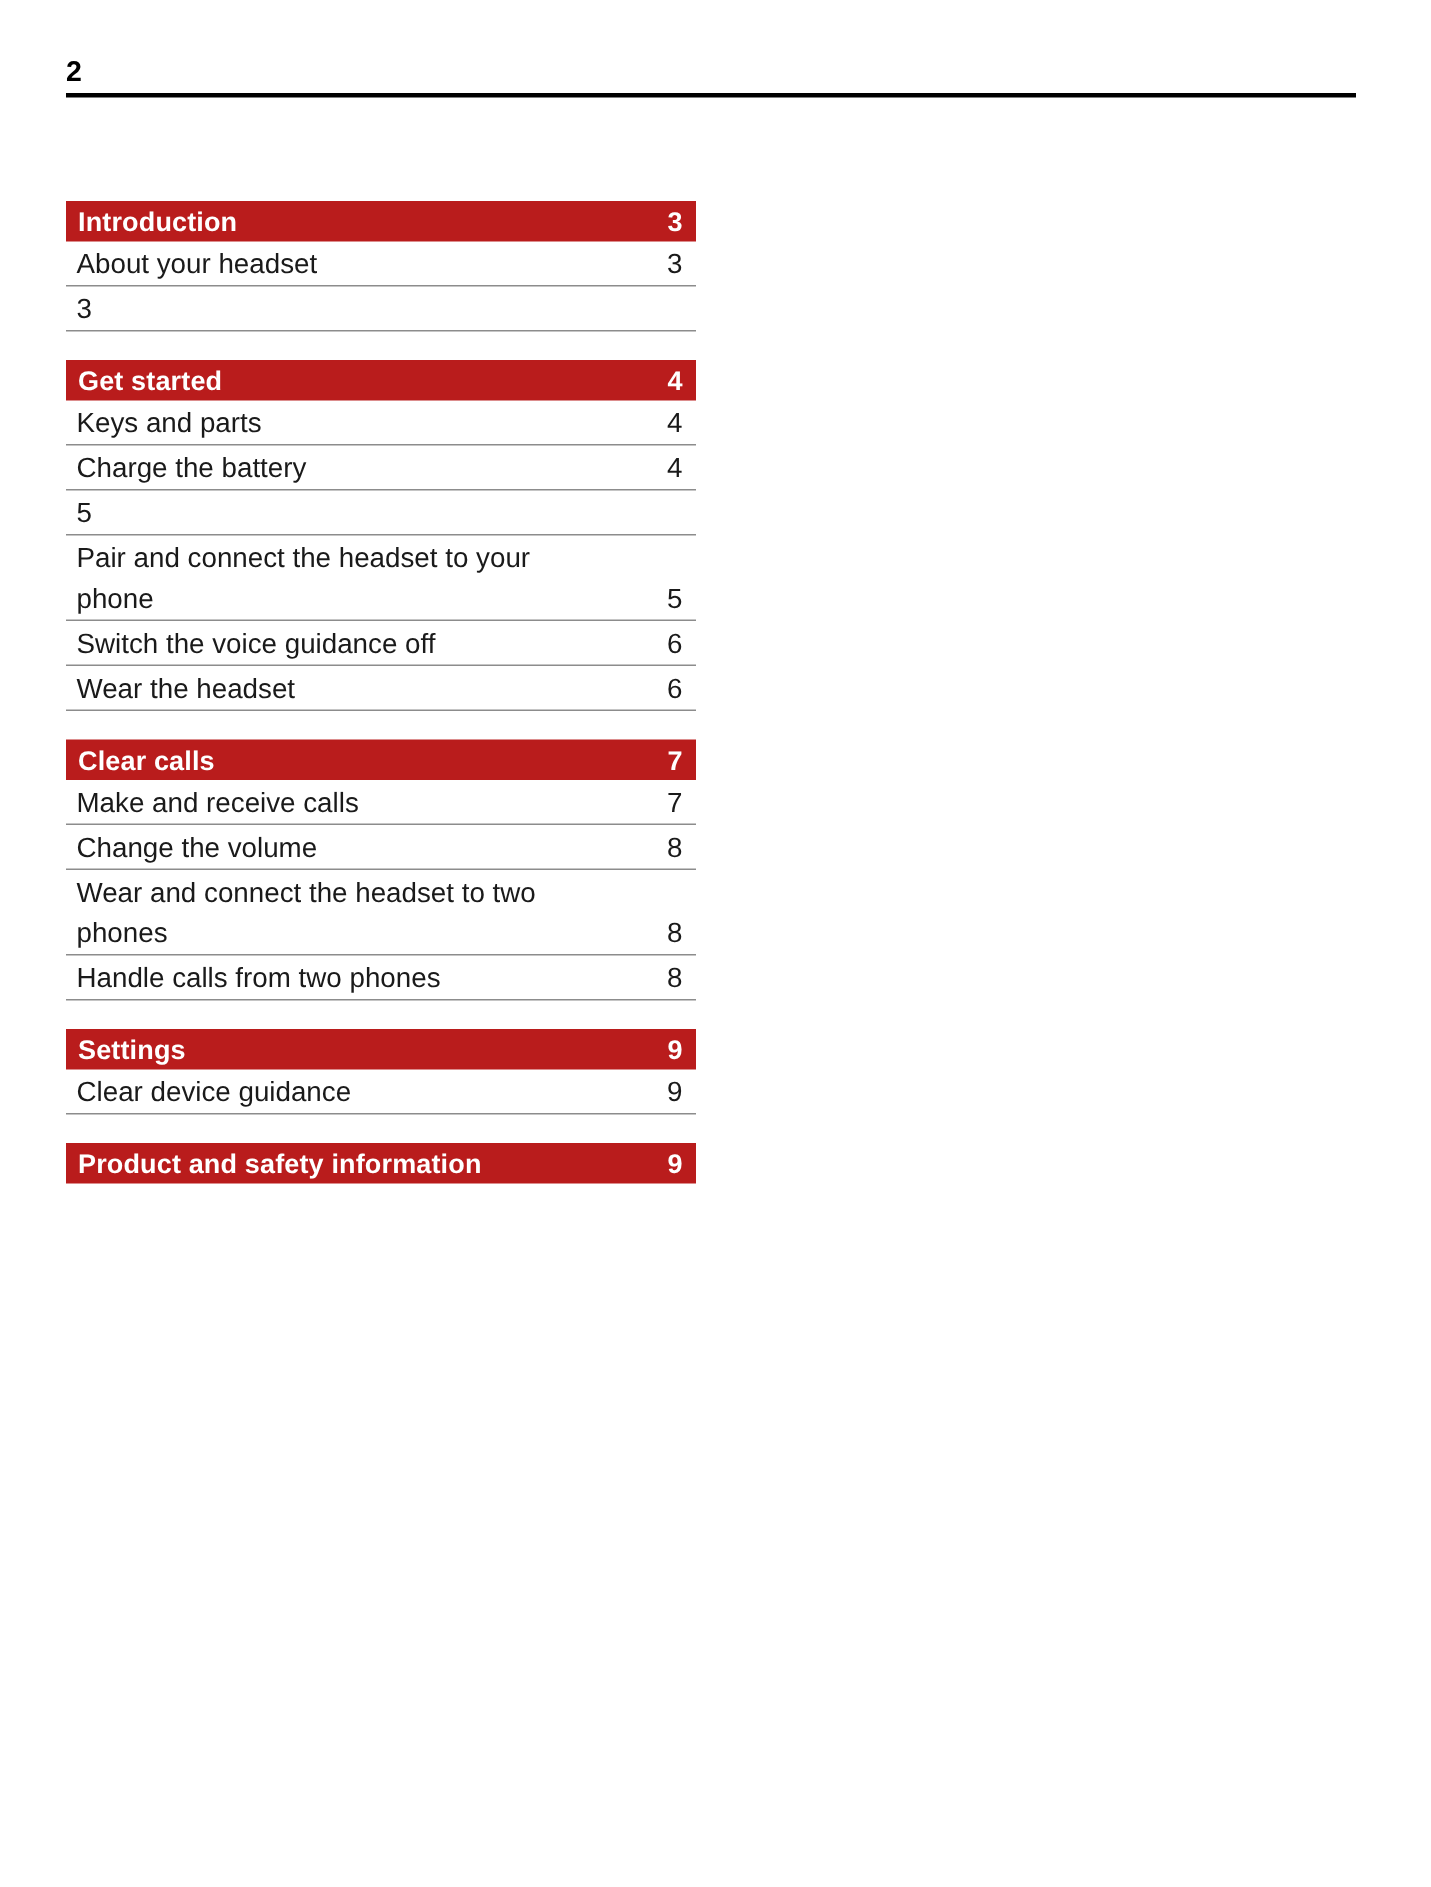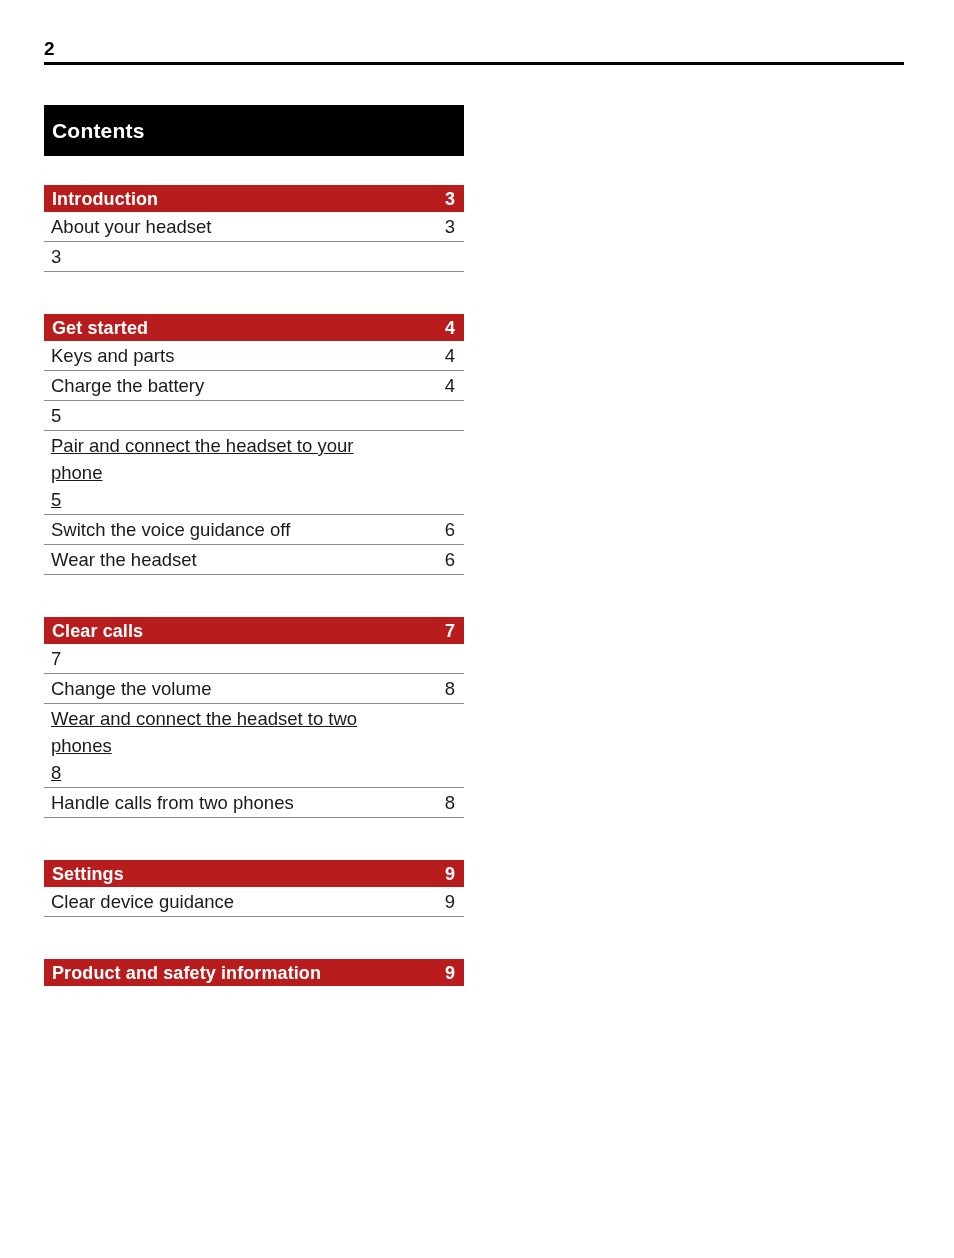--- a/index.html
+++ b/index.html
@@ -60,21 +60,21 @@
     box-sizing: border-box;
   }
   .toc-title {
     color: #ffffff;
     font-size: 21px;
     font-weight: bold;
     letter-spacing: 0.2px;
   }
 
   .toc-section {
-    margin-top: 42px;
+    margin-top: 19px;
   }
   .toc-section.first { margin-top: 29px; }
 
   .section-bar {
     background: #b91c1c;
     height: 27px;
     display: flex;
     align-items: center;
     justify-content: space-between;
     padding: 0 9px 0 8px;
@@ -117,51 +117,47 @@
     font-weight: normal;
     flex: 0 0 auto;
   }
   .entry.two-line {
     flex-direction: column;
     align-items: stretch;
     min-height: 54px;
   }
   .entry.two-line .entry-rows {
     display: block;
-    text-decoration: underline;
   }
   .entry.two-line .line1 {
     font-size: 18.5px;
     line-height: 27px;
     color: #1a1a1a;
   }
   .entry.two-line .line2 {
     display: flex;
+    justify-content: space-between;
     align-items: baseline;
-    flex-direction: column;
   }
   .entry.two-line .line2 .entry-label {
     padding-right: 10px;
   }
 </style>
 </head>
 <body>
 
 <div class="page">
 
   <div class="page-header">
     <div class="page-number">2</div>
     <div class="header-rule"></div>
   </div>
 
   <div class="toc">
 
-    <div class="toc-title-bar">
-      <span class="toc-title">Contents</span>
-    </div>
 
     <div id="sections-host">
         <div class="toc-section first">
           <div class="section-bar">
             <span class="section-bar-label">Introduction</span>
             <span class="section-bar-page">3</span>
           </div>
           <div class="entry">
             <span class="entry-label">About your headset</span>
             <span class="entry-page">3</span>
@@ -203,20 +199,21 @@
             <span class="entry-label">Wear the headset</span>
             <span class="entry-page">6</span>
           </div>
         </div>
         <div class="toc-section">
           <div class="section-bar">
             <span class="section-bar-label">Clear calls</span>
             <span class="section-bar-page">7</span>
           </div>
           <div class="entry">
+            <span class="entry-label">Make and receive calls</span>
             <span class="entry-page">7</span>
           </div>
           <div class="entry">
             <span class="entry-label">Change the volume</span>
             <span class="entry-page">8</span>
           </div>
           <div class="entry two-line">
             <div class="entry-rows">
               <div class="line1">Wear and connect the headset to two</div>
               <div class="line2">

